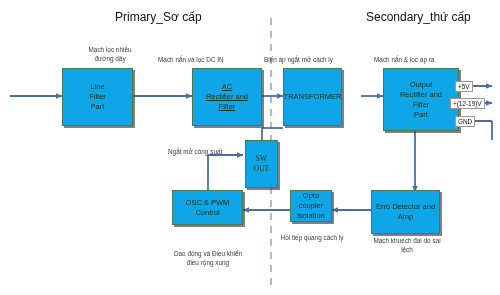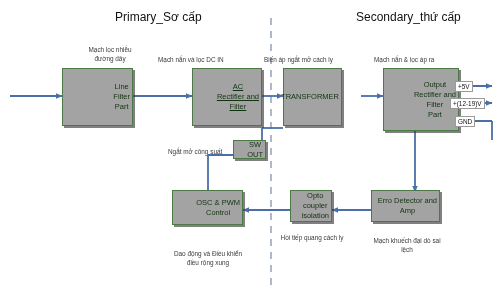--- a/index.html
+++ b/index.html
@@ -2,23 +2,23 @@
 <html><head>
 <meta charset="utf-8">
 <style>
   html,body{margin:0;padding:0;background:#ffffff;}
   body{width:500px;height:295px;position:relative;overflow:hidden;
        font-family:"Liberation Sans","DejaVu Sans",sans-serif;color:#000;}
   #stage{position:absolute;left:0;top:0;width:500px;height:295px;}
   svg#wires{position:absolute;left:0;top:0;width:500px;height:295px;}
 
   .title{position:absolute;font-size:12px;font-weight:normal;color:#111;white-space:nowrap;}
-  .blk{position:absolute;background:#a3a3a3;border:1px solid #4b7a46;
+  .blk{position:absolute;background:#0ea5e9;border:1px solid #4b7a46;
        box-shadow:2px 2px 0 rgba(60,60,60,.65);
-       display:flex;align-items:center;justify-content:flex-end;text-align:center;
+       display:flex;align-items:center;justify-content:center;text-align:center;
        font-size:7.5px;line-height:10px;color:#123312;box-sizing:border-box;}
   .blk span{display:block;padding:0 2px;}
   .cap{position:absolute;font-size:6.4px;line-height:8.5px;color:#3a3a3a;
        text-align:center;white-space:pre-line;}
   .cap.l{text-align:left;}
   .pin{position:absolute;font-size:6.4px;color:#111;background:#fff;
        border:1px solid #9a9a9a;padding:0 2px;line-height:9px;white-space:nowrap;}
   .acbox{position:absolute;font-size:6.2px;line-height:8px;color:#111;background:#fff;
          border:1px solid #8c8c8c;padding:1px 2px;text-align:center;white-space:pre-line;}
 </style>
@@ -62,21 +62,21 @@
 
       <line x1="415" y1="131" x2="415" y2="192" marker-end="url(#ah)"></line>
 
       <line x1="371" y1="210" x2="332" y2="210" marker-end="url(#ah)"></line>
 
       <line x1="290" y1="210" x2="243" y2="210" marker-end="url(#ah)"></line>
     </g>
   </svg>
 
   <div class="title" style="left:115px;top:10px;">Primary_Sơ cấp</div>
-  <div class="title" style="left:356px;top:10px;">Secondary_thứ cấp</div>
+  <div class="title" style="left:366px;top:10px;">Secondary_thứ cấp</div>
 
   <div class="acbox" style="left: 72px; top: 86px; width: 46px; white-space: pre-line;">AC in
 (90-260)V</div>
 
   <div class="cap" style="left: 55px; top: 46px; width: 110px; white-space: pre-line;">Mạch lọc nhiễu
 đường dây</div>
   <div class="blk" style="left:62px;top:68px;width:71px;height:58px;">
       <span style="white-space: pre-line;">Line
 Filter
 Part</span>
@@ -100,39 +100,39 @@
 Rectifier and
 Filter
 Part</span>
     </div>
 
   <div class="pin" style="left:455px;top:81px;">+5V</div>
   <div class="pin" style="left:450px;top:98px;">+(12-19)V</div>
   <div class="pin" style="left:455px;top:116px;">GND</div>
 
   <div class="cap l" style="left: 168px; top: 148px; width: 90px; white-space: pre-line;">Ngắt mở công suất</div>
-  <div class="blk" style="left:233px;top:140px;width:33px;height:19px;">
+  <div class="blk" style="left:245px;top:140px;width:33px;height:48px;font-family:Liberation Serif, serif;">
       <span style="white-space: pre-line;">SW
 OUT</span>
     </div>
 
   <div class="blk" style="left:172px;top:190px;width:71px;height:35px;">
       <span style="white-space: pre-line;">OSC &amp; PWM
 Control</span>
     </div>
   <div class="cap" style="left: 152px; top: 250px; width: 112px; white-space: pre-line;">Dao động và Điều khiển
 điều rộng xung</div>
 
   <div class="blk" style="left:290px;top:190px;width:42px;height:32px;">
       <span style="white-space: pre-line;">Opto
 coupler
 isolation</span>
     </div>
   <div class="cap" style="left: 277px; top: 234px; width: 70px; white-space: pre-line;">Hồi tiếp quang cách ly</div>
 
-  <div class="blk" style="left:371px;top:190px;width:69px;height:32px;">
+  <div class="blk" style="left:371px;top:190px;width:69px;height:44px;">
       <span style="white-space: pre-line;">Erro Detector and
 Amp</span>
     </div>
   <div class="cap" style="left: 361px; top: 237px; width: 92px; white-space: pre-line;">Mạch khuếch đại dò sai
 lệch</div>
 
 </div>
 
 </body></html>

